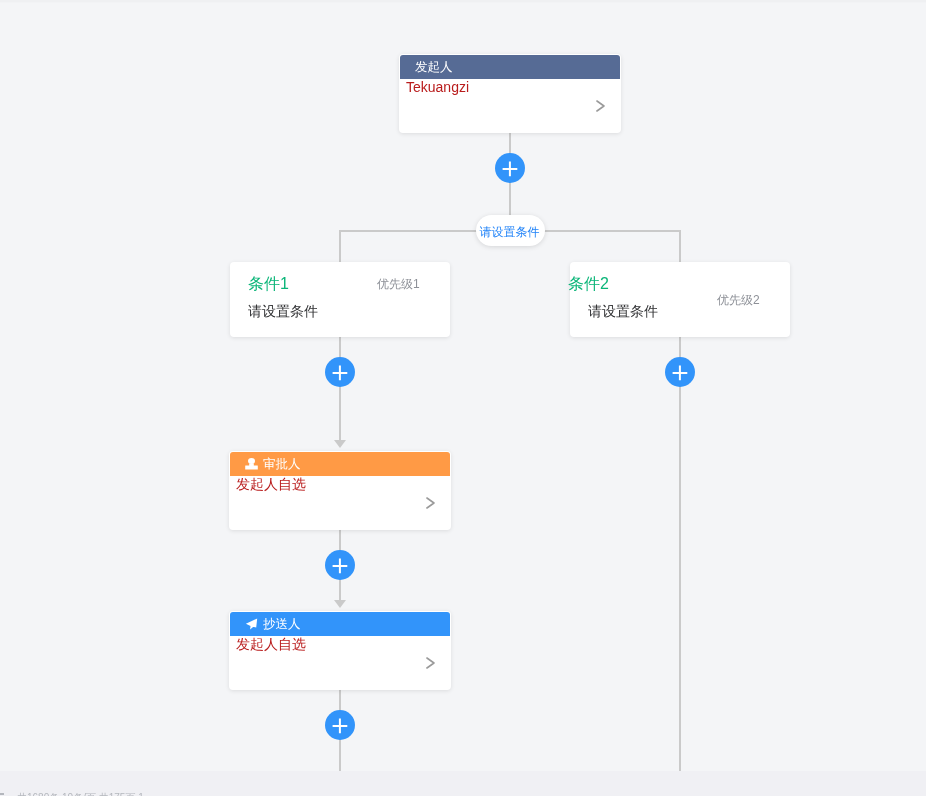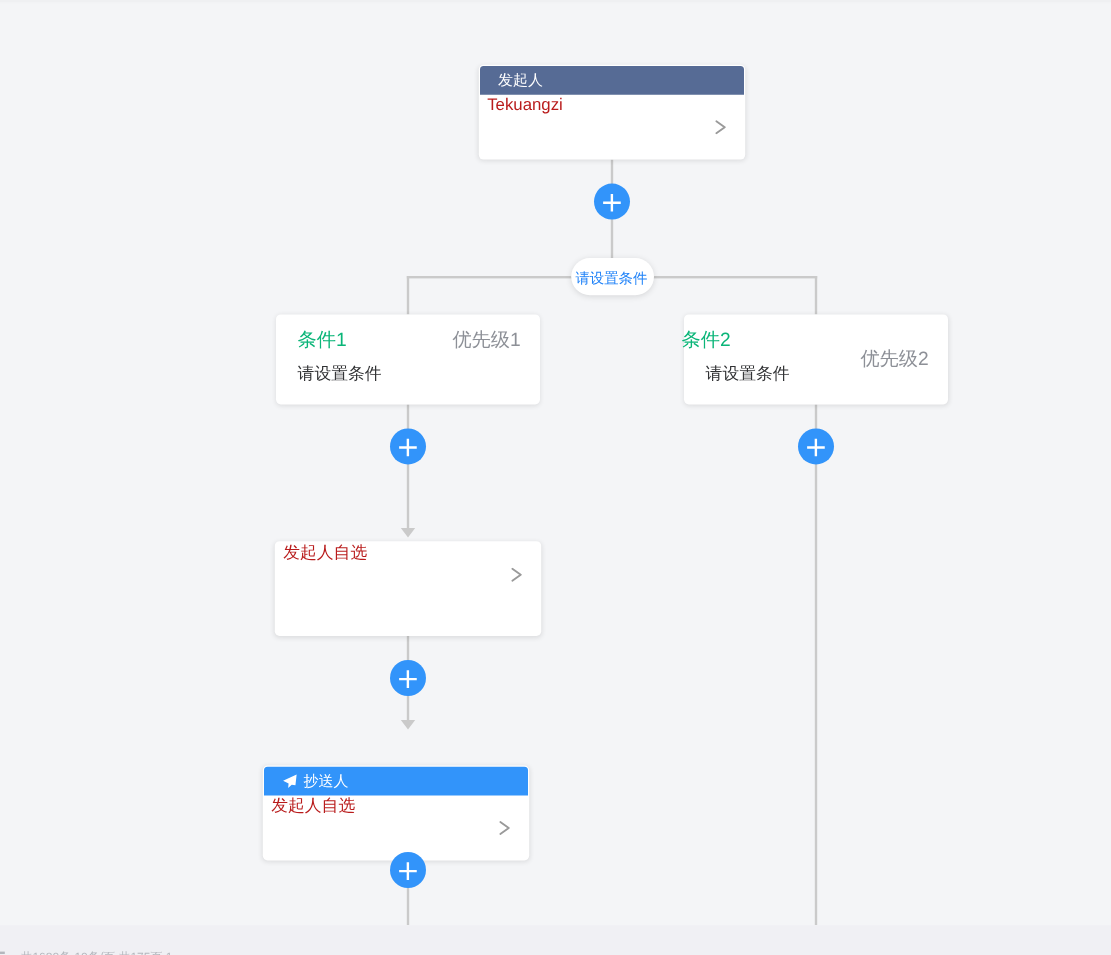--- a/index.html
+++ b/index.html
@@ -25,21 +25,21 @@
              font-size:14px;color:#b91c1c;position:relative;}
   .card-body .vv{line-height:1;position:relative;top:0.5px;}
   .chev{position:absolute;right:15px;top:50%;margin-top:-6px;line-height:0;}
 
   .plus{position:absolute;width:30px;height:30px;border-radius:50%;background:#3294fa;}
   .plus svg{position:absolute;left:7px;top:8px;}
 
   .cond-card{position:absolute;background:#fff;border-radius:4px;
              box-shadow:0 1px 4px 0 rgba(0,0,0,.10);}
   .cond-name{position:absolute;font-size:16px;color:#0ab578;line-height:12px;}
-  .cond-prio{position:absolute;font-size:16px;color:#8d9097;line-height:12px;}
+  .cond-prio{position:absolute;font-size:12px;color:#8d9097;line-height:12px;}
   .cond-val{position:absolute;font-size:14px;color:#303133;line-height:13px;}
 
   .pill{position:absolute;background:#fff;border-radius:16px;
         box-shadow:0 1px 5px 0 rgba(0,0,0,.13);
         display:flex;align-items:center;justify-content:center;font-size:12px;color:#2183f8;}
   .pill span{position:relative;top:1.5px;left:-1px;line-height:1;}
 
   .arrow{position:absolute;width:0;height:0;border-left:6px solid transparent;
          border-right:6px solid transparent;border-top:8px solid #cacaca;}
 </style>
@@ -104,37 +104,46 @@
         </svg>
     </div>
 
     <div class="plus" style="left:665px;top:357px;">
       <svg width="16" height="16" viewBox="0 0 16 16">
           <path d="M7.9 0.6 V15.3 M0.6 7.9 H15.3" stroke="#fff" stroke-width="2"></path>
         </svg>
     </div>
 
     <div class="card" style="left:229px;top:451px;width:222px;height:79px;">
+      <div class="card-head" style="background: rgb(255, 154, 69);">
+        <span class="ic">
+          <svg width="13" height="12" viewBox="0 0 13 12">
+              <ellipse cx="6.5" cy="3.0" rx="3.5" ry="3.0" fill="#fff"></ellipse>
+              <path d="M4.2 5.5 L8.8 5.5 L8.8 7.6 L12.6 7.6 Q12.8 7.6 12.8 8.3 L12.8 11.5 L0.2 11.5 L0.2 8.3 Q0.2 7.6 0.4 7.6 L4.2 7.6 Z" fill="#fff"></path>
+            </svg>
+        </span>
+        <span class="tt">审批人</span>
+      </div>
       <div class="card-body">
         <span class="vv">发起人自选</span>
         <span class="chev">
           <svg width="9" height="12" viewBox="0 0 9 12">
               <path d="M0.95 1 L7.95 6 L0.95 11" fill="none" stroke="#9a9a9a" stroke-width="1.6" stroke-linecap="round" stroke-linejoin="round"></path>
             </svg>
         </span>
       </div>
     </div>
 
     <div class="plus" style="left:325px;top:550px;">
       <svg width="16" height="16" viewBox="0 0 16 16">
           <path d="M7.9 0.6 V15.3 M0.6 7.9 H15.3" stroke="#fff" stroke-width="2"></path>
         </svg>
     </div>
 
-    <div class="card" style="left:219px;top:611px;width:222px;height:79px;margin-top:27px;">
+    <div class="card" style="left:229px;top:611px;width:222px;height:79px;">
       <div class="card-head" style="background: rgb(50, 148, 250);">
         <span class="ic">
           <svg width="13" height="13" viewBox="0 0 13 13">
               <path d="M12.2 0.4 L0.9 5.7 L5.5 7.9 L5.1 11.6 L8.1 9.0 L11.2 9.4 Z" fill="#fff"></path>
             </svg>
         </span>
         <span class="tt">抄送人</span>
       </div>
       <div class="card-body">
         <span class="vv">发起人自选</span>

